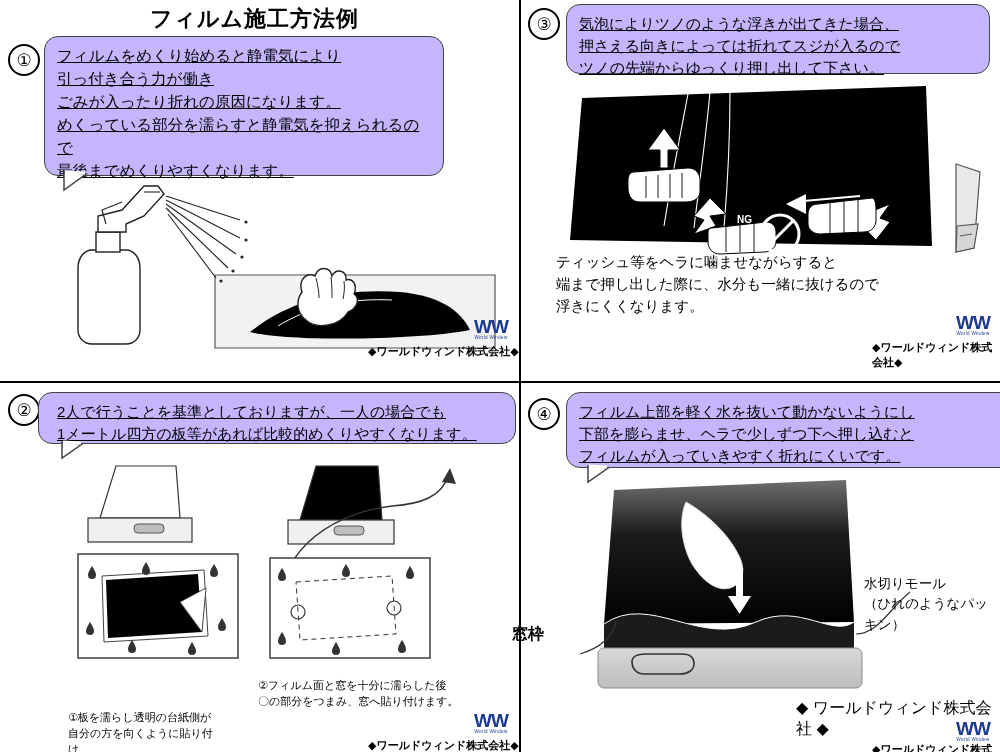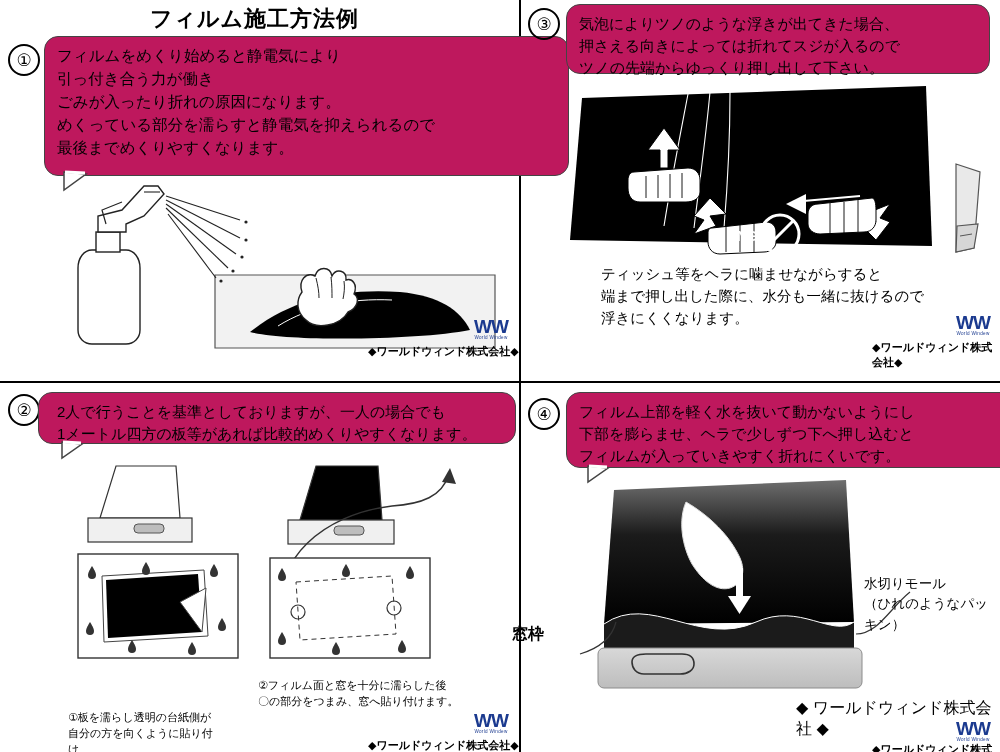--- a/index.html
+++ b/index.html
@@ -8,22 +8,22 @@
   .divider{position:absolute;background:#000;}
 
   
   #title{position:absolute;left:150px;top:4px;font-size:22px;font-weight:bold;letter-spacing:1px;}
 
   
   .circnum{position:absolute;width:28px;height:28px;border:2px solid #000;border-radius:50%;
            display:flex;align-items:center;justify-content:center;font-size:17px;line-height:1;}
 
   
-  .bubble{position:absolute;border:1.5px solid #444;border-radius:14px;background:#be185d;
-          padding:8px 12px;font-size:15.5px;line-height:1.48;box-sizing:border-box;}
+  .bubble{position:absolute;border:1.5px solid #444;border-radius:14px;background:#c4b5fd;
+          padding:8px 12px;font-size:15.5px;line-height:1.48;box-sizing:border-box;text-decoration:underline;}
   .bubble.tight{line-height:1.45;}
 
   
   .cap{position:absolute;font-size:14.5px;line-height:1.5;}
   .capsm{position:absolute;font-size:11px;line-height:1.45;}
   .capmd{position:absolute;font-size:13px;line-height:1.5;}
 
   
   .logo{position:absolute;text-align:center;}
   .logo .ww{font-size:19px;font-weight:bold;color:#1b3a8f;letter-spacing:-1px;}
@@ -35,21 +35,21 @@
 </head>
 <body>
 
 <div class="divider" style="left:519px;top:0;width:2px;height:752px;"></div>
 <div class="divider" style="left:0;top:381px;width:1000px;height:2px;"></div>
 
 <div id="title">フィルム施工方法例</div>
 
 <div class="circnum" style="left:8px;top:44px;">①</div>
 
-<div class="bubble" style="left:44px;top:36px;width:525px;height:140px;white-space:pre-line;">フィルムをめくり始めると静電気により
+<div class="bubble" style="left:44px;top:36px;width:400px;height:140px;white-space:pre-line;">フィルムをめくり始めると静電気により
 引っ付き合う力が働き
 ごみが入ったり折れの原因になります。
 めくっている部分を濡らすと静電気を抑えられるので
 最後までめくりやすくなります。</div>
 <svg style="left:60px;top:172px;" width="40" height="22" viewBox="0 0 40 22">
   <path d="M4 0 L4 18 L26 2 Z" fill="#fff" stroke="#444" stroke-width="1.5"></path>
   <path d="M5 0 L25 1" stroke="#fff" stroke-width="3"></path>
 </svg>
 
 <svg style="left:40px;top:180px;" width="470" height="170" viewBox="0 0 470 170">
@@ -130,23 +130,23 @@
 
   <g>
     <circle cx="220" cy="158" r="19" fill="none" stroke="#fff" stroke-width="3"></circle>
     <line x1="206" y1="172" x2="234" y2="144" stroke="#fff" stroke-width="3"></line>
   </g>
 
   <path d="M396,88 L420,96 L414,172 L396,176 Z" fill="#e9e9e9" stroke="#555" stroke-width="1.2"></path>
   <path d="M397,150 L418,148 L414,172 L396,176 Z" fill="#d6d6d6" stroke="#555" stroke-width="1.2"></path>
   <path d="M400,160 L412,158" stroke="#555" stroke-width="1"></path>
 </svg>
-<div style="position:absolute;left:737px;top:228px;font-size:14px;font-weight:bold;color:#fff;">NG</div>
-
-<div class="cap" style="left:556px;top:264px;width:380px;white-space:pre-line;margin-left:45px;">ティッシュ等をヘラに噛ませながらすると
+<div style="position:absolute;left:737px;top:214px;font-size:10px;font-weight:bold;color:#fff;">NG</div>
+
+<div class="cap" style="left:556px;top:252px;width:380px;white-space:pre-line;">ティッシュ等をヘラに噛ませながらすると
 端まで押し出した際に、水分も一緒に抜けるので
 浮きにくくなります。</div>
 
 <div class="logo" style="left:950px;top:312px;width:46px;">
   <div class="ww">WW</div>
   <div class="wwsub">World Windew</div>
 </div>
 <div class="corp" style="left:872px;top:340px;">◆ワールドウィンド株式会社◆</div>
 
 <div class="circnum" style="left:8px;top:394px;">②</div>

